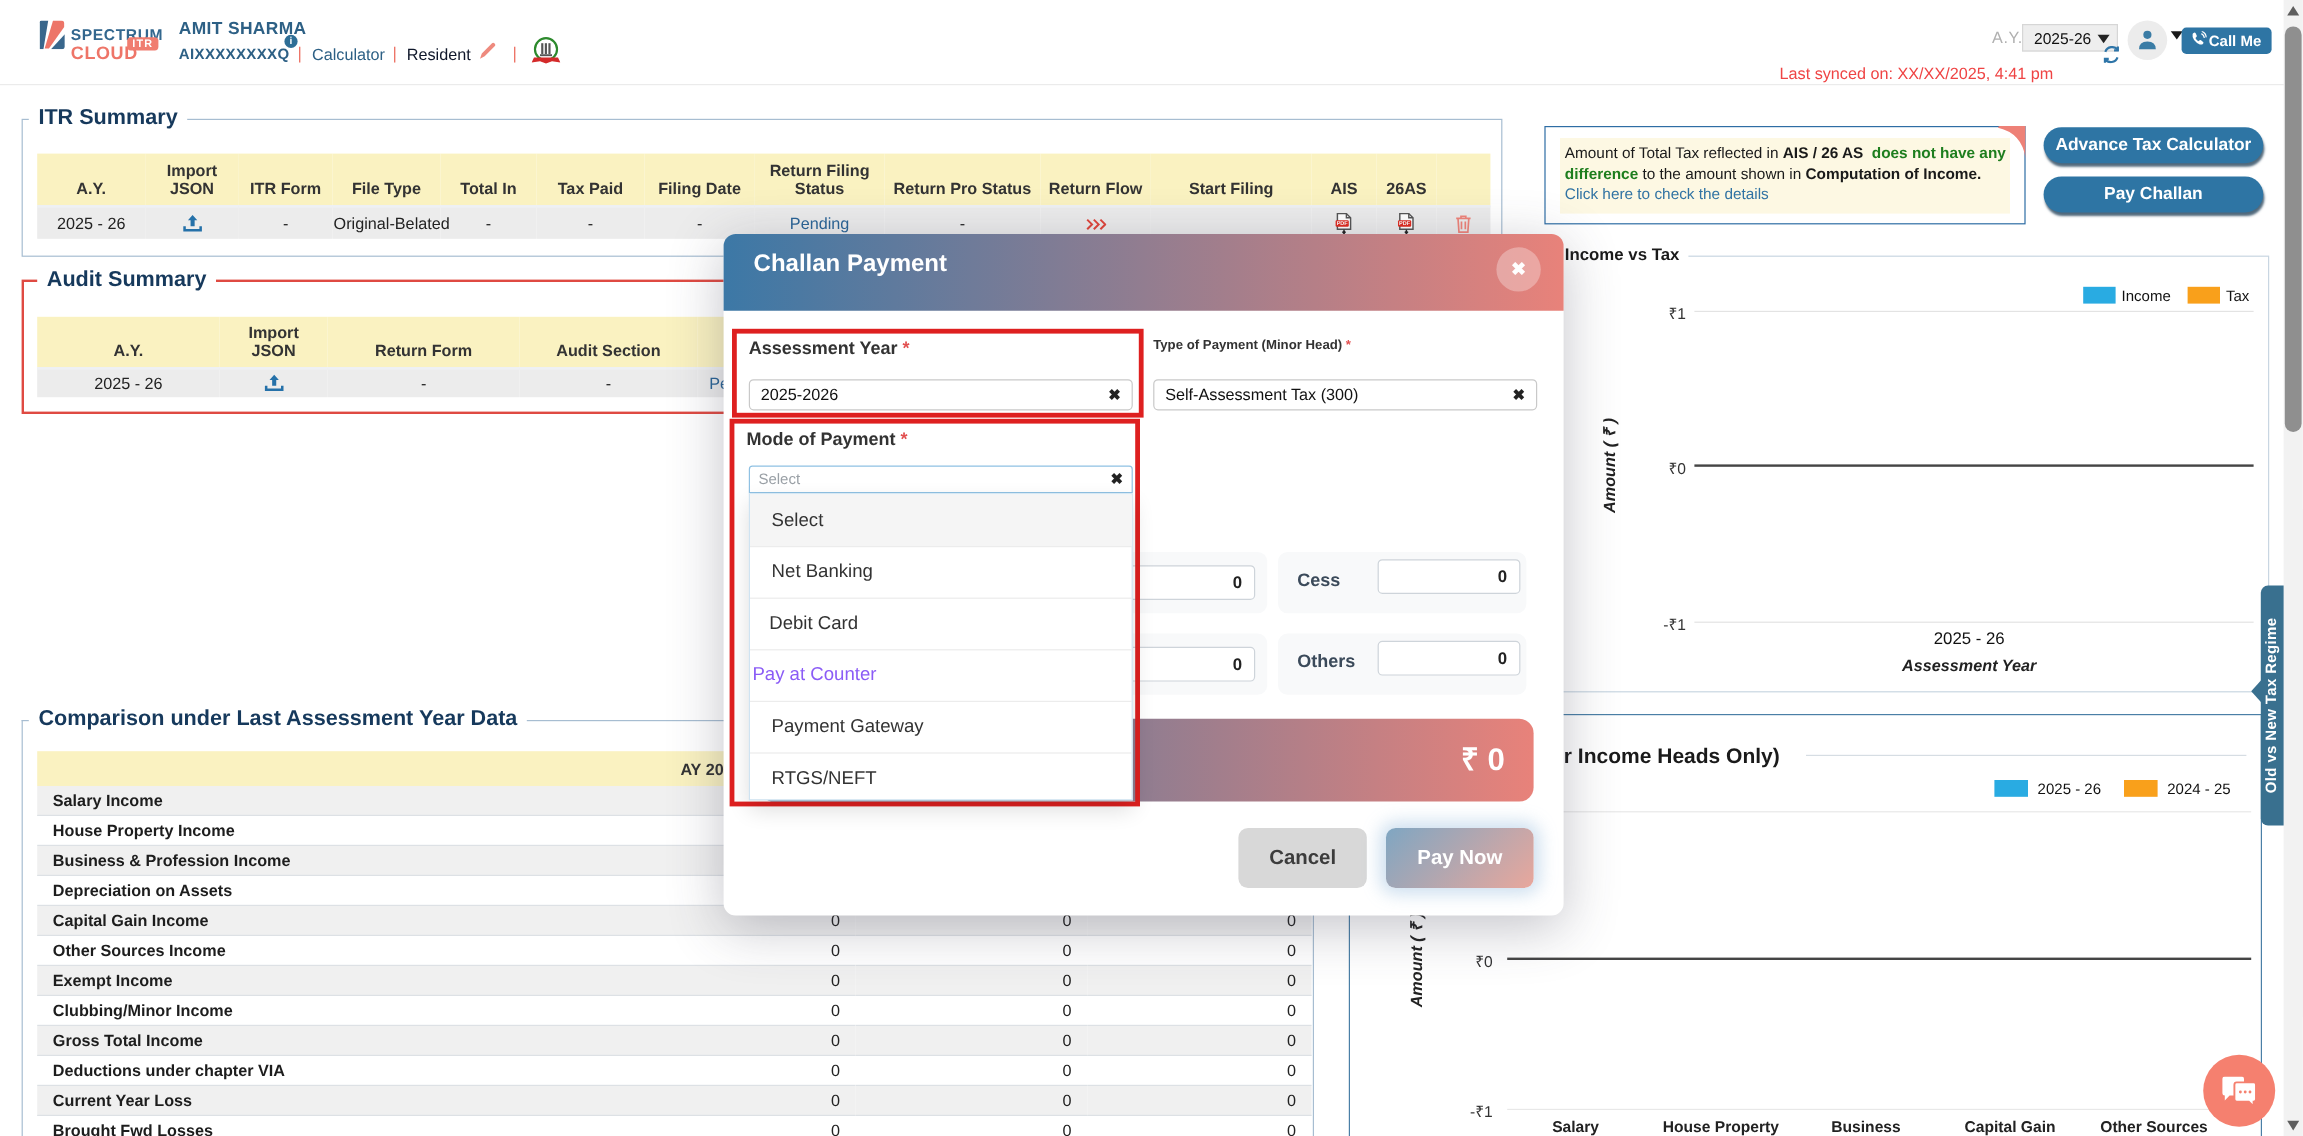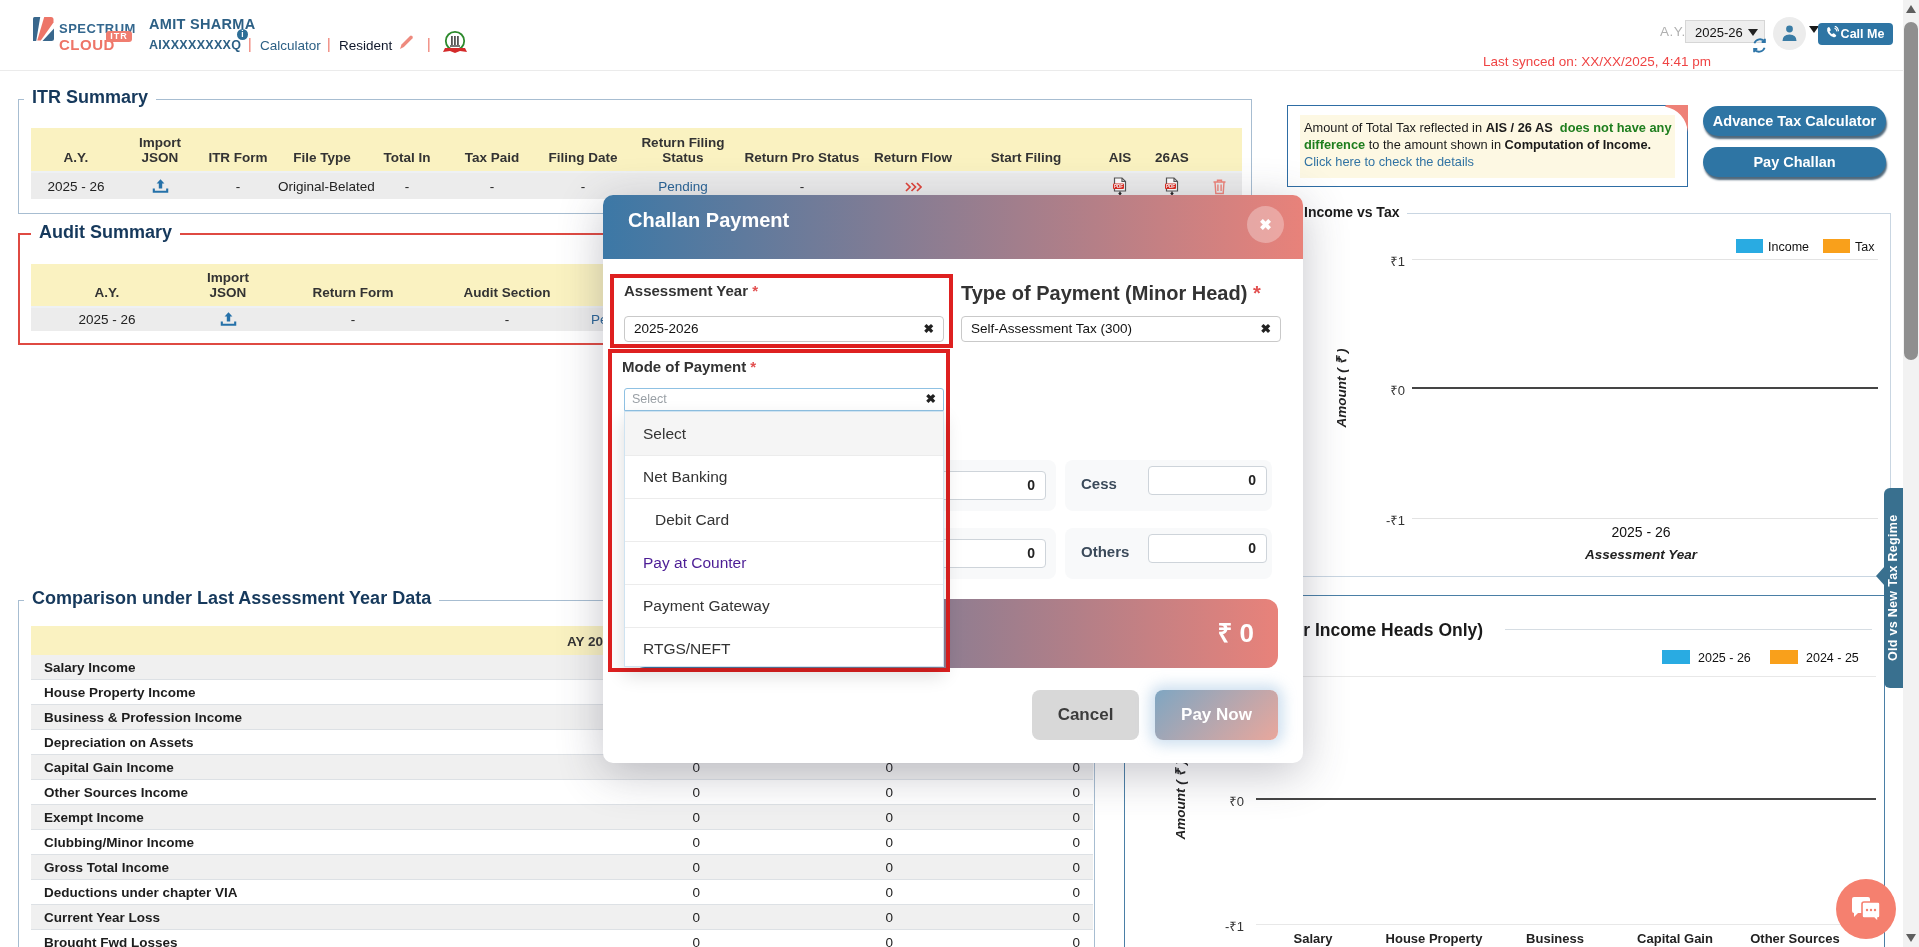--- a/index.html
+++ b/index.html
@@ -365,30 +365,30 @@
  <div style="position:absolute;left:462px;top:333px;width:207px;height:51px;background:#f8f9fa;border-radius:8px">
    <span style="position:absolute;left:16px;top:15px;font-size:15px;font-weight:600;color:#3b4a5a">Others</span>
    <span style="position:absolute;left:83px;top:6px;width:119px;height:29px;background:#fff;border:1px solid #ced4da;border-radius:4px;box-sizing:border-box;font-size:14px;font-weight:600;color:#222;text-align:right;line-height:27px;padding-right:10px">0</span>
  </div>
 
  <div style="position:absolute;left:30px;top:404px;width:645px;height:69px;border-radius:12px;background:linear-gradient(90deg,#3c78a6,#e8827a);color:#fff;font-size:26px;font-weight:bold;text-align:right;line-height:69px;padding-right:24px;box-sizing:border-box">₹ 0</div>
 
  <div style="position:absolute;left:7px;top:79px;width:343px;height:74px;border:4px solid #de2020;box-sizing:border-box"></div>
  <div style="position:absolute;left:21px;top:87px;font-size:15px;font-weight:600;color:#333">Assessment Year <span style="color:#e25050">*</span></div>
  <div style="position:absolute;left:21px;top:121px;width:320px;height:26px;background:#fff;border:1px solid #c9c9c9;border-radius:4px;box-sizing:border-box;font-size:13.5px;color:#111;line-height:24px;padding:0 9px">2025-2026<span style="float:right;font-weight:bold;font-size:12.5px;color:#222">✖</span></div>
- <div style="position:absolute;left:358px;top:87px;font-size:20px;font-weight:600;color:#333">Type of Payment (Minor Head) <span style="color:#e25050">*</span></div>
+ <div style="position:absolute;left:358px;top:87px;font-size:11px;font-weight:600;color:#333">Type of Payment (Minor Head) <span style="color:#e25050">*</span></div>
  <div style="position:absolute;left:358px;top:121px;width:320px;height:26px;background:#fff;border:1px solid #c9c9c9;border-radius:4px;box-sizing:border-box;font-size:13.5px;color:#111;line-height:24px;padding:0 9px">Self-Assessment Tax (300)<span style="float:right;font-weight:bold;font-size:12.5px;color:#222">✖</span></div>
 
  <div style="position:absolute;left:5px;top:154px;width:342px;height:323px;border:4px solid #de2020;box-sizing:border-box;z-index:3"></div>
  <div style="position:absolute;left:19px;top:163px;font-size:15px;font-weight:600;color:#333;z-index:4">Mode of Payment <span style="color:#e25050">*</span></div>
  <div style="position:absolute;left:21px;top:193px;width:320px;height:23px;background:#fff;border:1px solid #8fc1e3;border-radius:3px 3px 0 0;box-sizing:border-box;font-size:12.5px;color:#9aa0a6;line-height:21px;padding:0 7px;z-index:4">Select<span style="float:right;font-weight:bold;font-size:12.5px;color:#222">✖</span></div>
  <div style="position:absolute;left:21px;top:216px;width:320px;height:256px;background:#fff;border:1px solid #cfe3f1;box-shadow:0 8px 18px rgba(0,0,0,.14);box-sizing:border-box;z-index:4">
    <div style="height:43px;background:#f5f5f5;font-size:15.5px;color:#333;line-height:43px;padding-left:18px">Select</div>
    <div style="height:42px;border-top:1px solid #ececec;font-size:15.5px;color:#333;line-height:42px;padding-left:18px">Net Banking</div>
-   <div style="height:42px;border-top:1px solid #ececec;font-size:15.5px;color:#333;line-height:42px;padding-left:30px">Debit Card</div>
-   <div style="height:42px;border-top:1px solid #ececec;font-size:15.5px;color:#4c1d95;line-height:42px;padding-left:18px">Pay at Counter</div>
+   <div style="height:42px;border-top:1px solid #ececec;font-size:15.5px;color:#333;line-height:42px;padding-left:16px">Debit Card</div>
+   <div style="height:42px;border-top:1px solid #ececec;font-size:15.5px;color:#8b5cf6;line-height:42px;padding-left:2px">Pay at Counter</div>
    <div style="height:42px;border-top:1px solid #ececec;font-size:15.5px;color:#333;line-height:42px;padding-left:18px">Payment Gateway</div>
    <div style="height:42px;border-top:1px solid #ececec;font-size:15.5px;color:#333;line-height:42px;padding-left:18px">RTGS/NEFT</div>
  </div>
 
  <div style="position:absolute;left:429px;top:495px;width:107px;height:50px;background:#d8d8d8;border-radius:8px;color:#3c3c3c;font-size:17px;font-weight:bold;text-align:center;line-height:50px">Cancel</div>
  <div style="position:absolute;left:552px;top:495px;width:123px;height:50px;border-radius:8px;background:linear-gradient(135deg,#7fa6c2,#e9a79c);color:#fff;font-size:17px;font-weight:bold;text-align:center;line-height:50px;box-shadow:0 0 14px 5px rgba(130,175,215,.4)">Pay Now</div>
 </div>
 
 </body></html>

